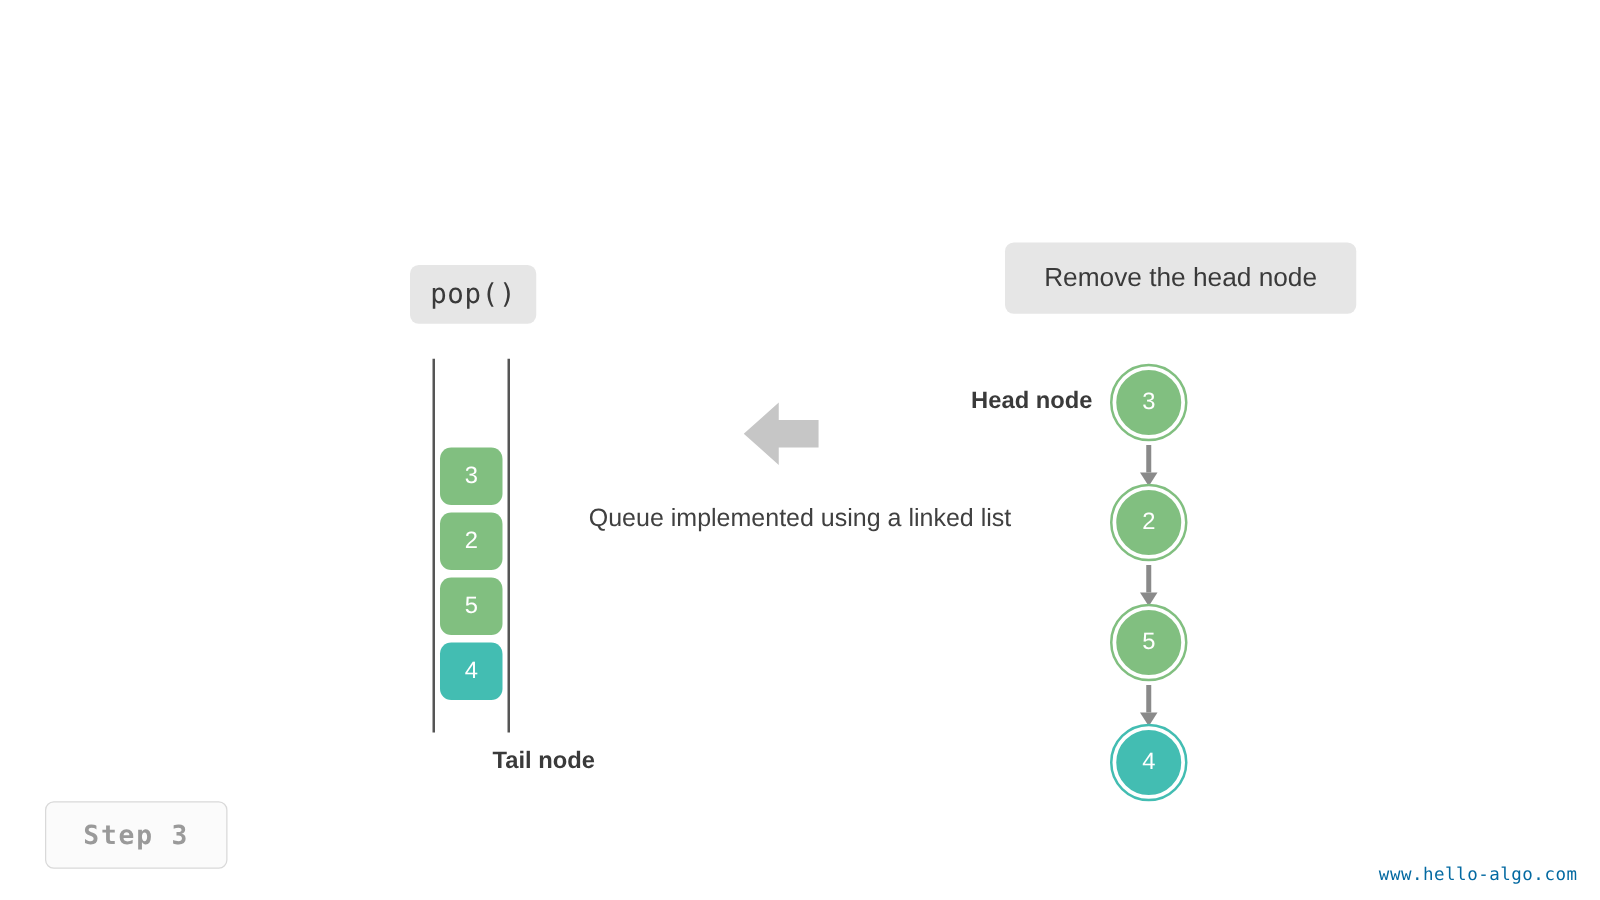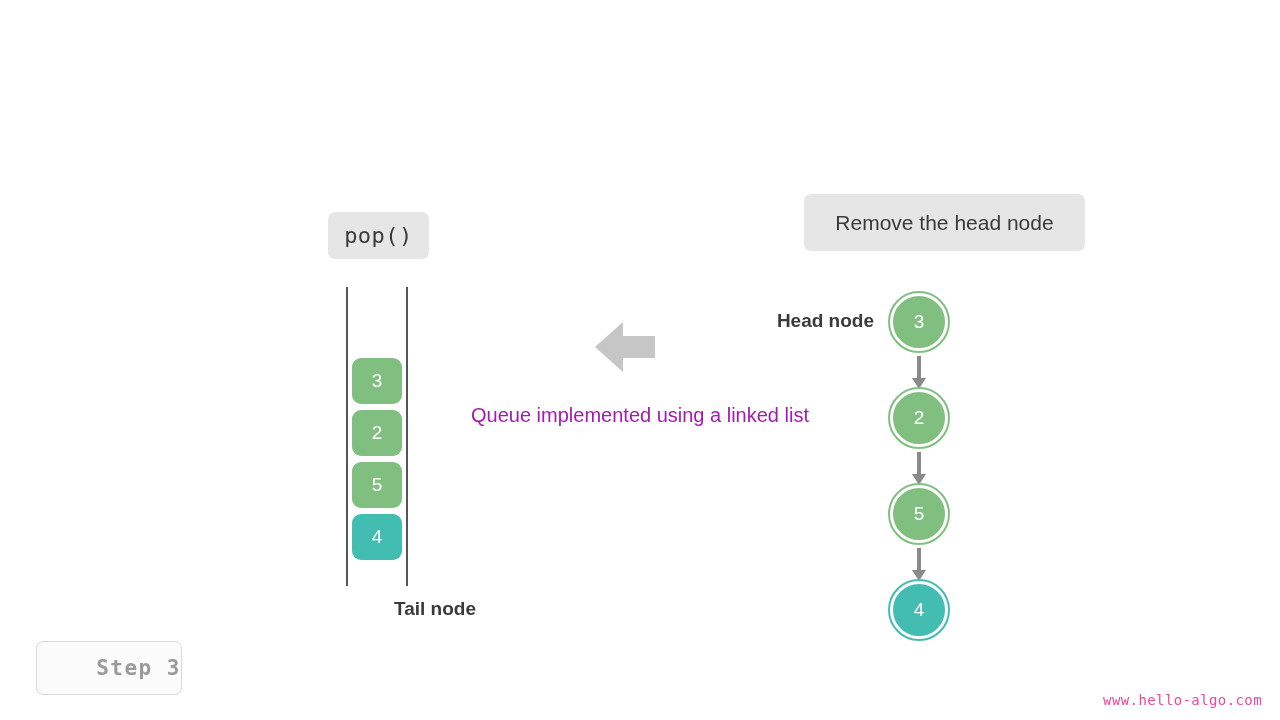--- a/index.html
+++ b/index.html
@@ -167,50 +167,50 @@
   #tag-head { left: 4px; top: 310px; width: 870px; }
   #tag-tail { left: 0px; top: 598px; width: 870px; text-align: center; }
 
   
   #caption {
     left: 300px;
     top: 404px;
     width: 680px;
     text-align: center;
     font-size: 20px;
-    color: #a21caf;
+    color: #404040;
     white-space: nowrap;
   }
 
   
   #step-badge {
     left: 36px;
     top: 641px;
     width: 144px;
     height: 52px;
     background: #fbfbfb;
     border: 1px solid #d9d9d9;
     border-radius: 7px;
     display: flex;
     align-items: center;
-    justify-content: flex-end;
+    justify-content: center;
     font-family: "DejaVu Sans Mono", "Liberation Mono", monospace;
     font-weight: bold;
     font-size: 21px;
     letter-spacing: 1.5px;
     color: #9a9a9a;
   }
 
   
   #watermark {
     right: 18px;
     bottom: 12px;
     font-family: "DejaVu Sans Mono", "Liberation Mono", monospace;
     font-size: 14px;
-    color: #ec4899;
+    color: #0369a1;
     letter-spacing: 0.4px;
   }
 </style>
 </head>
 <body>
 
 <div class="abs pill-label" id="op-label">
   <span>pop()</span>
 </div>
 

